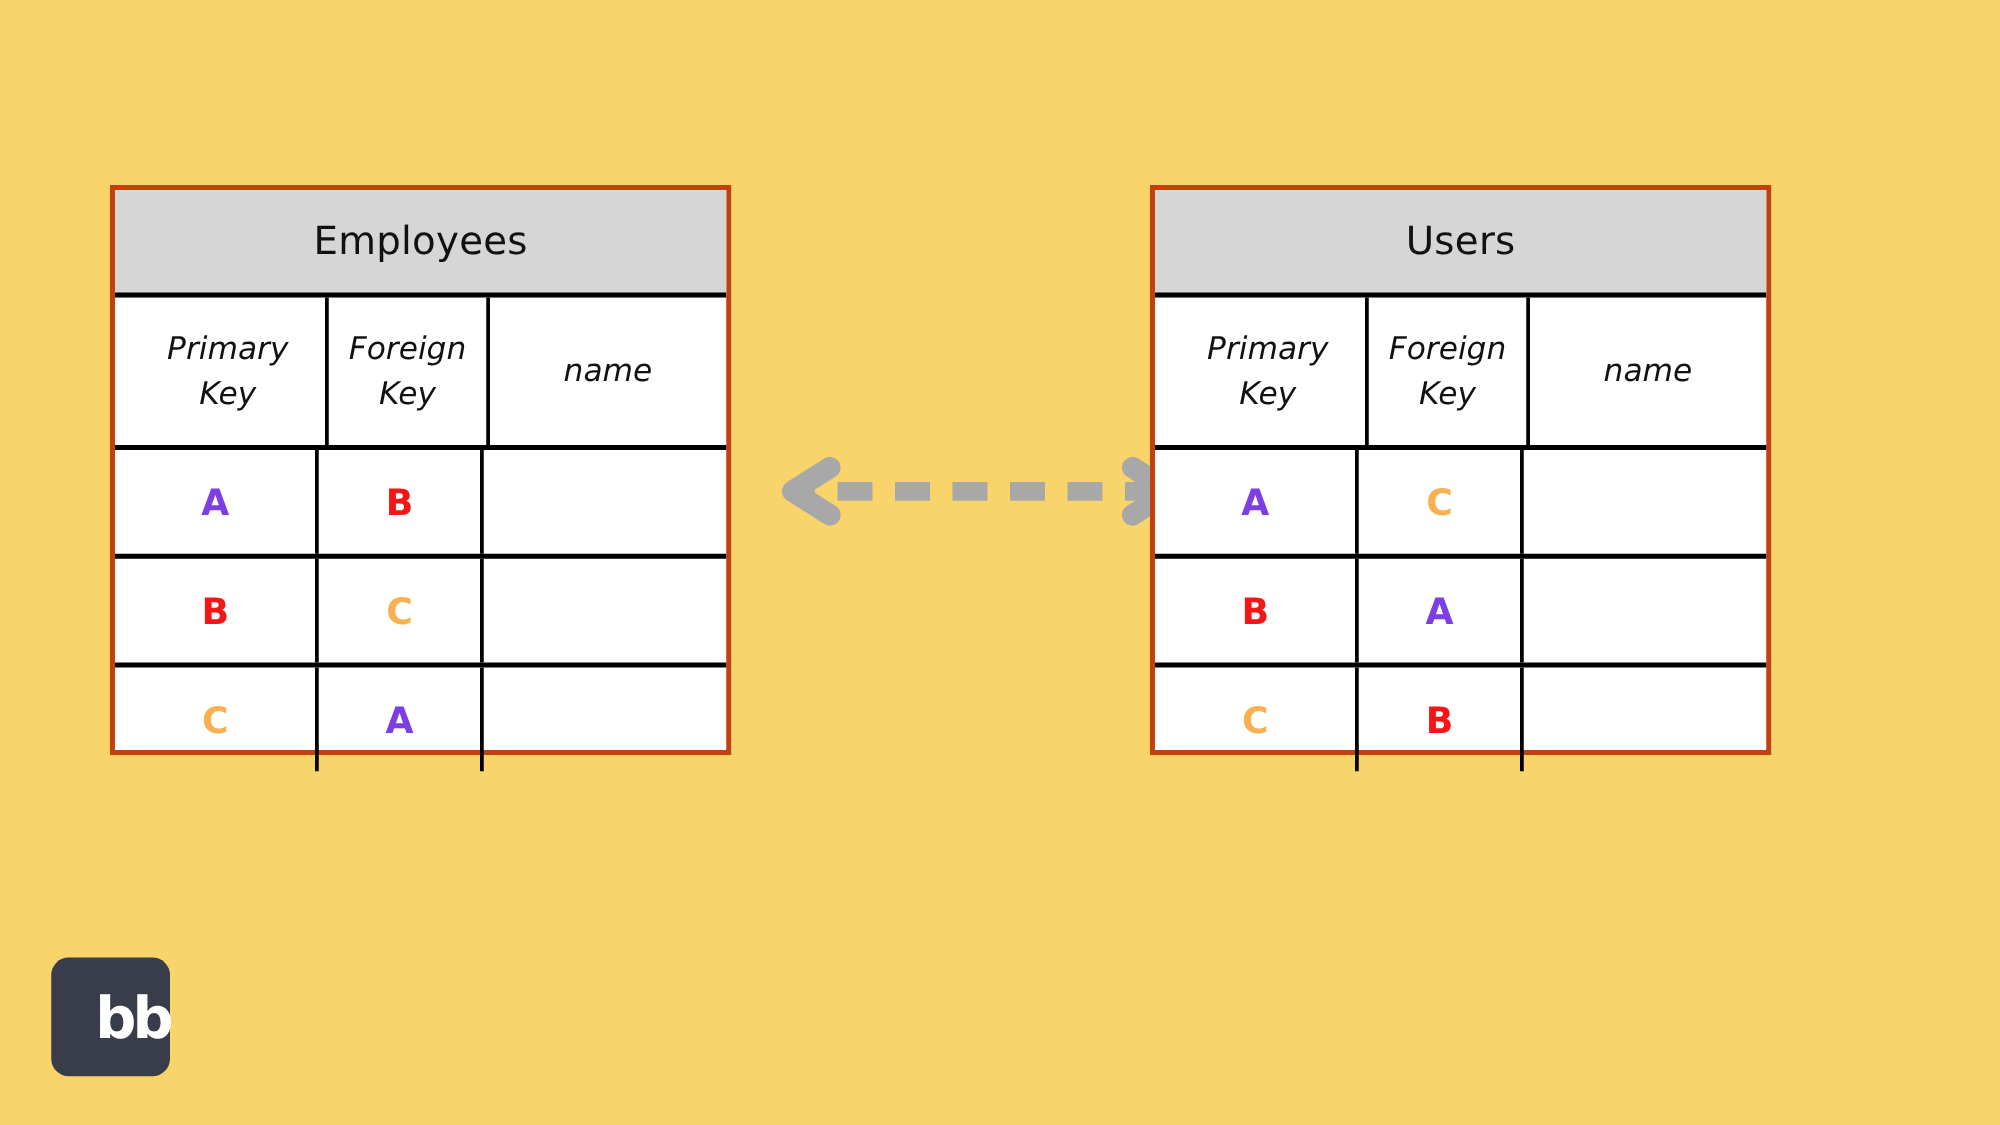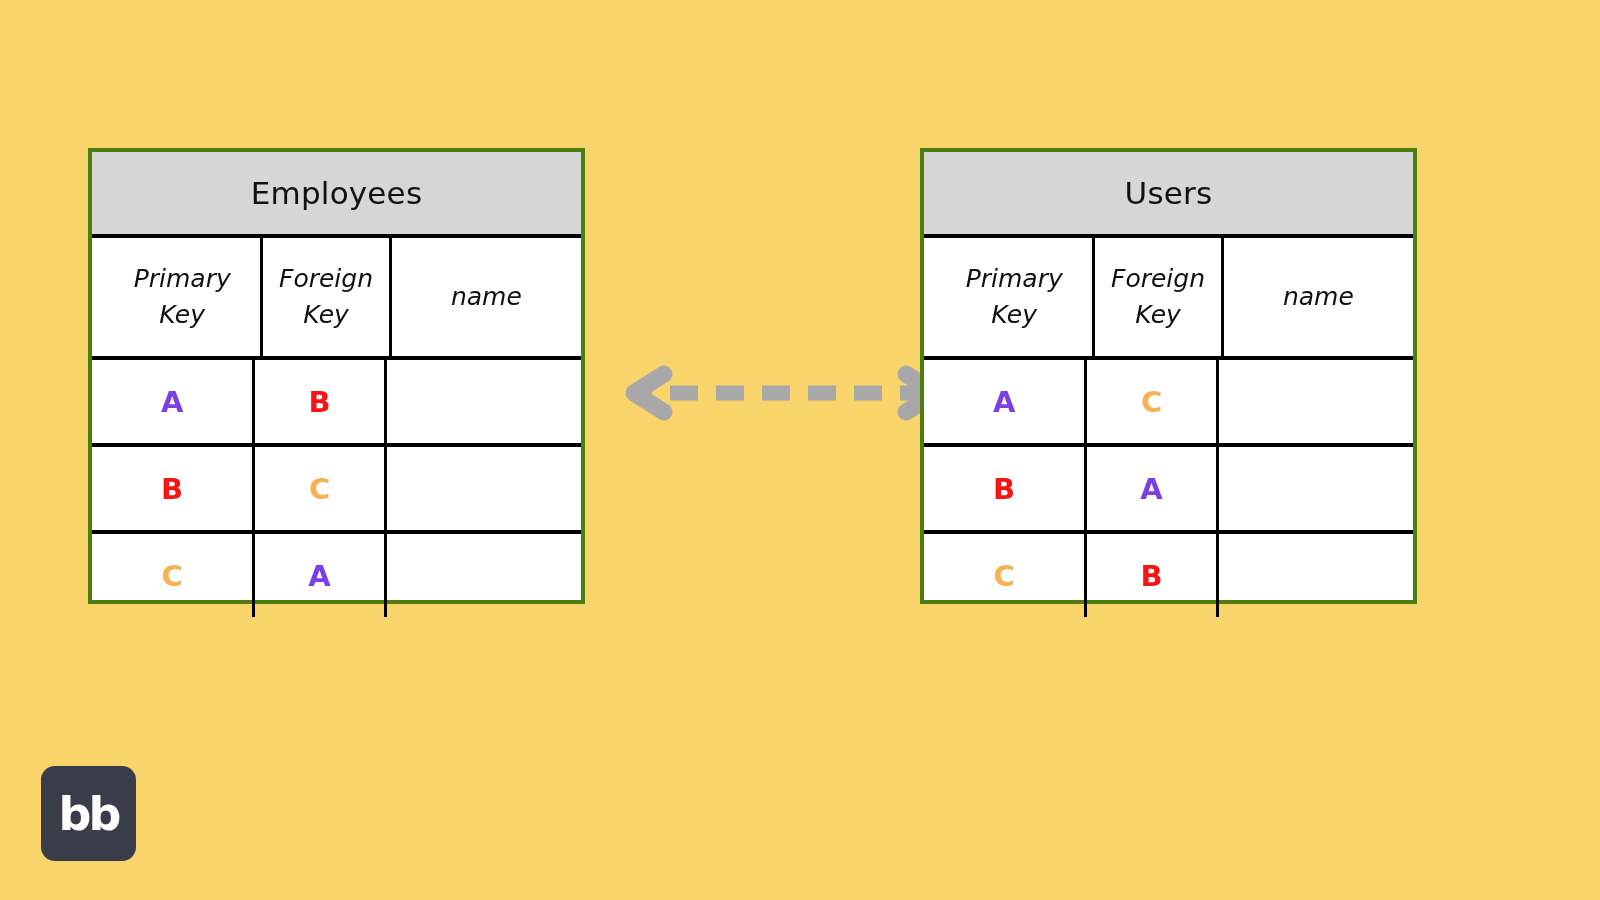--- a/index.html
+++ b/index.html
@@ -11,21 +11,21 @@
     height: 900px;
     background: #f9d46a;
     font-family: "DejaVu Sans", sans-serif;
     overflow: hidden;
     position: relative;
   }
 
   
   .er-table {
     position: absolute;
-    border: 4px solid #4d7c0f;
+    border: 4px solid #c2410c;
     box-sizing: border-box;
     background: #ffffff;
   }
   #table-employees { left: 88px;  top: 148px; width: 497px; height: 456px; }
   #table-users     { left: 920px; top: 148px; width: 497px; height: 456px; }
 
   .table-title {
     height: 82px;
     background: #d6d6d6;
     border-bottom: 4px solid #000000;
@@ -87,21 +87,21 @@
   #brand-logo {
     position: absolute;
     left: 41px;
     top: 766px;
     width: 95px;
     height: 95px;
     background: #393c49;
     border-radius: 14px;
     display: flex;
     align-items: center;
-    justify-content: center;
+    justify-content: flex-end;
   }
   #brand-logo .logo-text {
     color: #ffffff;
     font-family: "DejaVu Sans", sans-serif;
     font-weight: bold;
     font-size: 46px;
     letter-spacing: -3px;
     line-height: 1;
   }
 </style>

